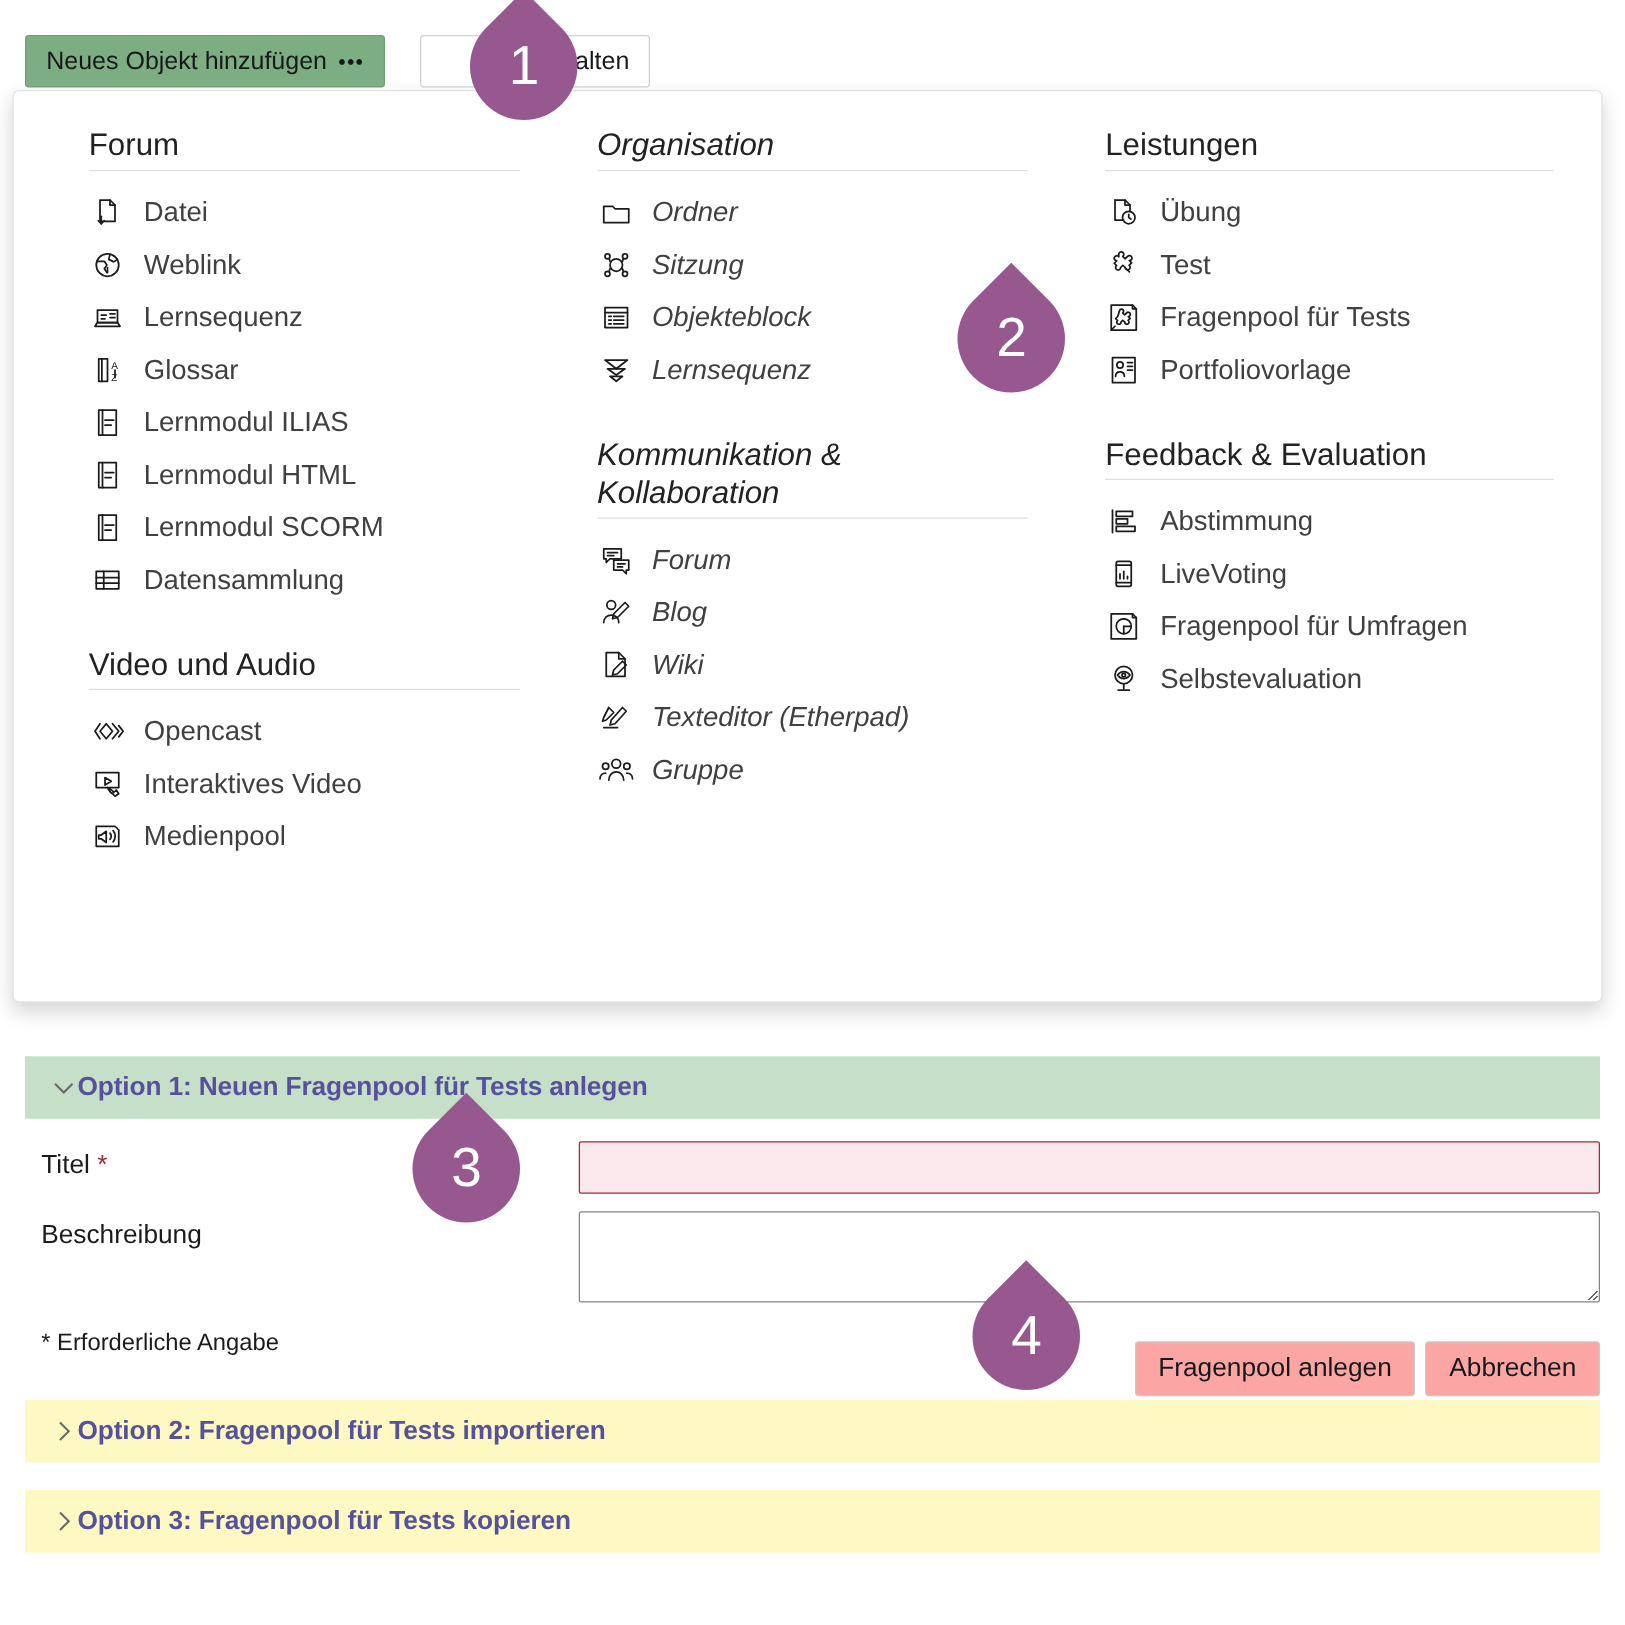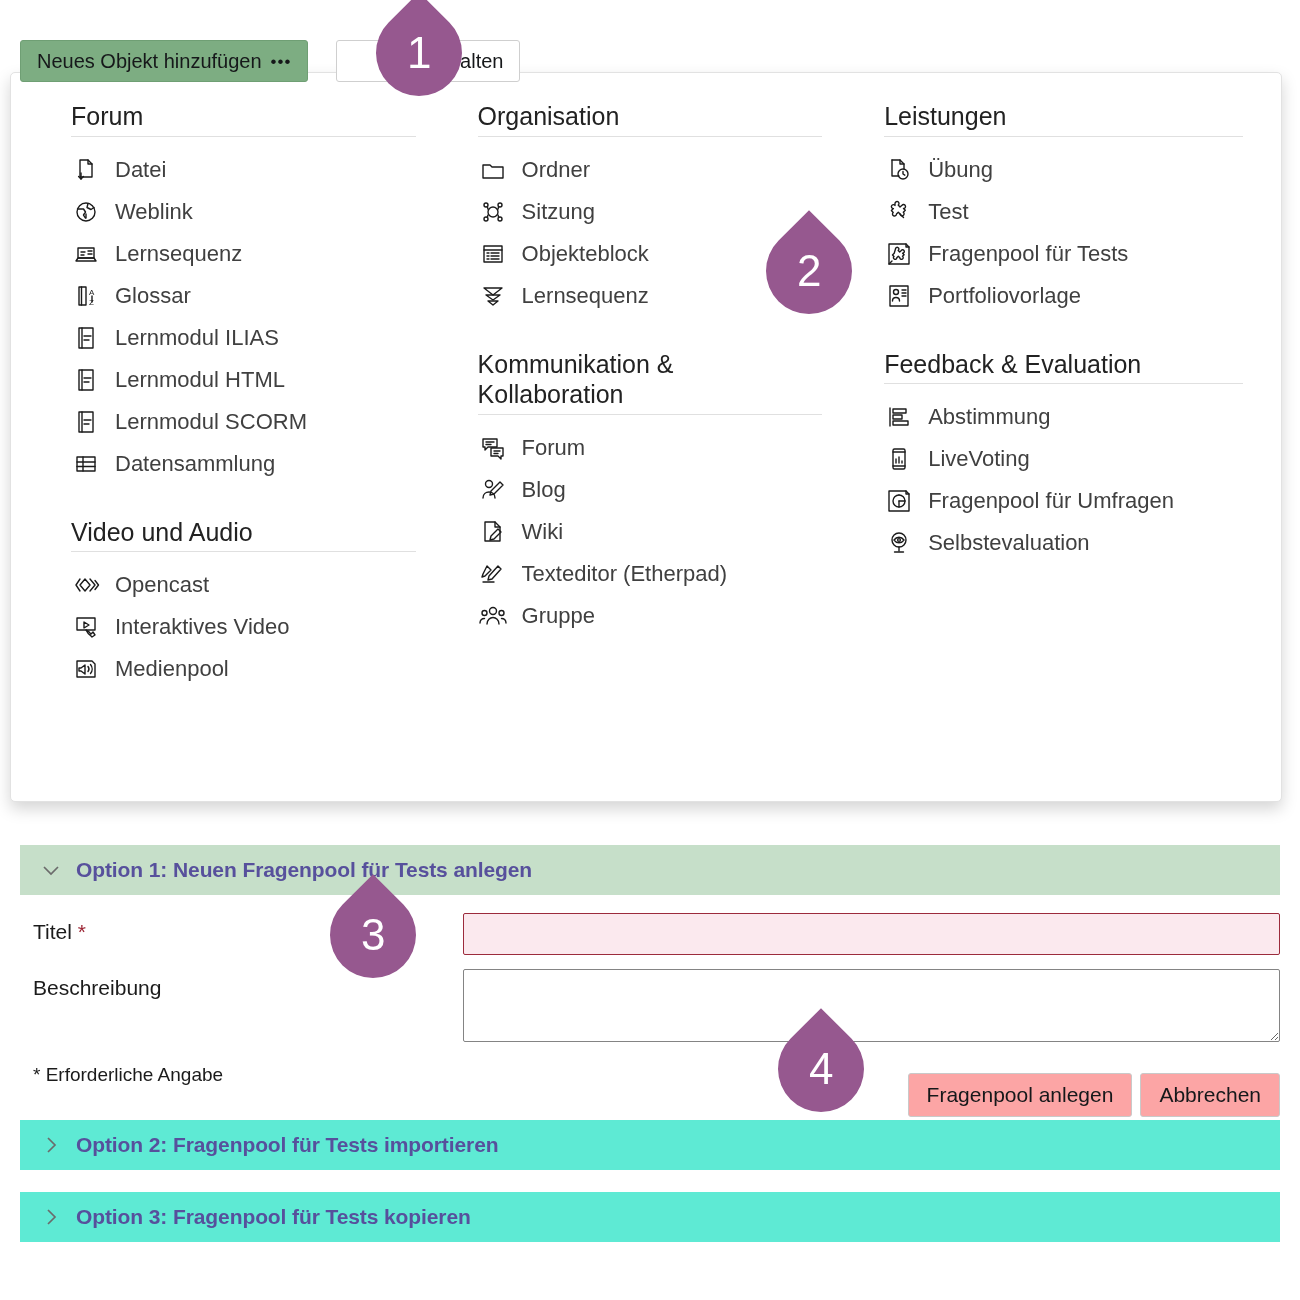--- a/index.html
+++ b/index.html
@@ -12,21 +12,21 @@
     height: 1300px;
     position: relative;
     font-family: "Liberation Sans", sans-serif;
     color: #1a1a1a;
     overflow: hidden;
   }
 
   
   .toolbar {
     position: absolute;
-    top: 40px;
+    top: 28px;
     left: 20px;
     display: flex;
     gap: 28px;
     align-items: center;
     z-index: 5;
   }
   .btn-add {
     background: #7dad82;
     border: 1px solid #6f9f74;
     border-radius: 3px;
@@ -71,21 +71,21 @@
     box-sizing: border-box;
     z-index: 3;
   }
   .cols {
     display: flex;
     padding: 28px 38px 0 38px;
     box-sizing: border-box;
     height: 100%;
   }
   .col { width: 425px; box-sizing: border-box; padding-right: 40px; }
-  .col:nth-child(2) { width: 425px; }
+  .col:nth-child(2) { width: 425px; font-style: italic; }
   .col:nth-child(3) { width: 400px; padding-right: 0; }
 
   .group-title {
     font-size: 25px;
     font-weight: 400;
     color: #222;
     margin: 0 0 4px 22px;
     line-height: 1.22;
   }
   .group-rule {
@@ -120,26 +120,25 @@
     position: absolute;
     left: 20px;
     top: 845px;
     width: 1260px;
   }
   .panel-head {
     background: #c6dfc9;
     height: 50px;
     display: flex;
     align-items: center;
-    gap: 14px;
     padding: 0 20px;
     box-sizing: border-box;
     cursor: pointer;
   }
-  .panel-head.collapsed { background: #5eead4; }
+  .panel-head.collapsed { background: #fef9c3; }
   .panel-title {
     font-family: "Liberation Sans", sans-serif;
     font-size: 21px;
     font-weight: bold;
     color: #57509c;
     letter-spacing: -0.1px;
   }
   .chev {
     width: 22px; height: 22px;
     flex: 0 0 22px;

